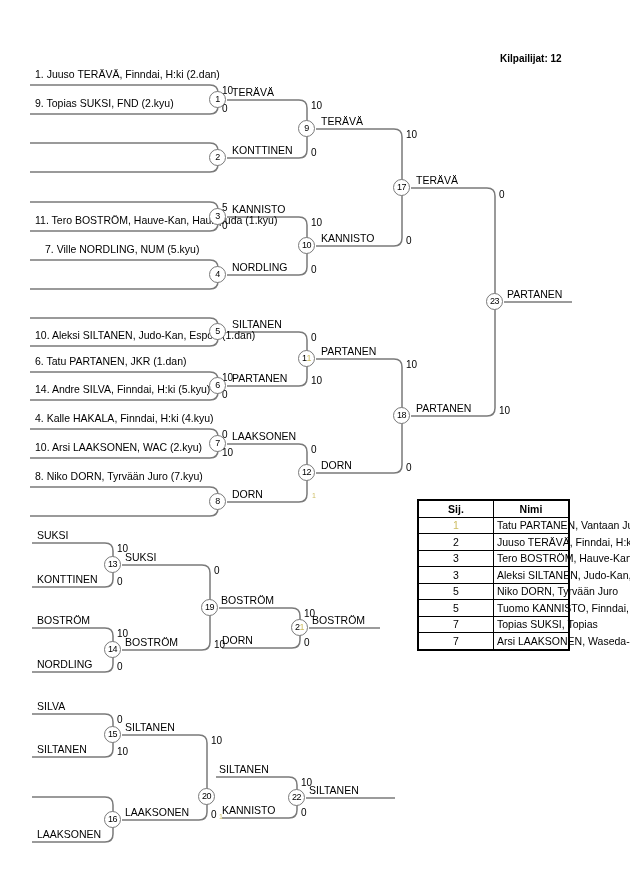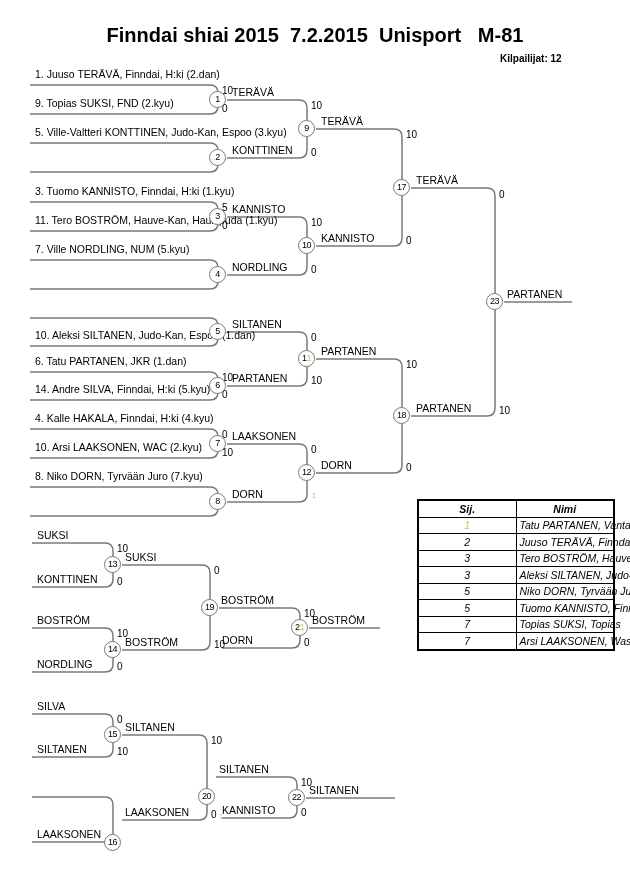--- a/index.html
+++ b/index.html
@@ -12,22 +12,22 @@
   .s.small{font-size:7px;line-height:8px;}
   .c{position:absolute;width:15px;height:15px;border:1.5px solid #7a7a7a;border-radius:50%;
      background:#ffffff;z-index:2;display:flex;align-items:center;justify-content:center;
      font-size:9px;letter-spacing:-0.5px;line-height:9px;}
   .faint{color:#cdbd62;}
   .title{position:absolute;left:0;top:24px;width:630px;text-align:center;font-size:20px;
          font-weight:bold;white-space:pre;z-index:1;}
   .subtitle{position:absolute;left:500px;top:53px;font-size:10px;font-weight:bold;z-index:1;}
   .res-title{position:absolute;left:417px;top:479px;width:190px;text-align:center;
              font-size:13px;font-weight:bold;z-index:1;}
-  table.res{position:absolute;left:417px;top:499px;width:198px;border-collapse:collapse;
-            border:2.5px solid #000;z-index:1;table-layout:fixed;font-style:italic;}
+  table.res{position:absolute;left:417px;top:499px;width:153px;border-collapse:collapse;
+            border:2.5px solid #000;z-index:1;table-layout:fixed;}
   table.res th,table.res td{border:1.5px solid #000;font-size:10.5px;height:15.5px;
             padding:0 3px;overflow:visible;white-space:nowrap;line-height:12px;}
   table.res th{font-weight:bold;text-align:center;}
   td.rank{width:28px;text-align:center;}
   td.name{text-align:left;}
 </style>
 </head>
 <body>
 
 <div id="sheet">
@@ -60,29 +60,26 @@
     <path d="M219 608 H292 Q300 608 300 616 V640 Q300 648 292 648 H222"></path>
     <path d="M309 628 H380"></path>
 
     <path d="M32 714 H105 Q113 714 113 722 V749 Q113 757 105 757 H32"></path>
     <path d="M32 797 H105 Q113 797 113 805 V834 Q113 842 105 842 H32"></path>
     <path d="M122 735 H199 Q207 735 207 743 V812 Q207 820 199 820 H122"></path>
     <path d="M216 777 H289 Q297 777 297 785 V810 Q297 818 289 818 H222"></path>
     <path d="M306 798 H395"></path>
   </svg>
 
-  <div class="title">Finndai shiai 2015  7.2.2015  Unisport   M-81</div>
   <div class="subtitle">Kilpailijat: 12</div>
 
   <div class="t" style="left:35px;top:68px">1. Juuso TERÄVÄ, Finndai, H:ki (2.dan)</div>
   <div class="t" style="left:35px;top:97px">9. Topias SUKSI, FND (2.kyu)</div>
-  <div class="t" style="left:35px;top:126px">5. Ville-Valtteri KONTTINEN, Judo-Kan, Espoo (3.kyu)</div>
-  <div class="t" style="left:35px;top:185px">3. Tuomo KANNISTO, Finndai, H:ki (1.kyu)</div>
   <div class="t" style="left:35px;top:214px">11. Tero BOSTRÖM, Hauve-Kan, Haukipuda (1.kyu)</div>
-  <div class="t" style="left:35px;top:243px">7. Ville NORDLING, NUM (5.kyu)</div>
+  <div class="t" style="left:45px;top:243px">7. Ville NORDLING, NUM (5.kyu)</div>
   <div class="t" style="left:35px;top:329px">10. Aleksi SILTANEN, Judo-Kan, Espoo (1.dan)</div>
   <div class="t" style="left:35px;top:355px">6. Tatu PARTANEN, JKR (1.dan)</div>
   <div class="t" style="left:35px;top:383px">14. Andre SILVA, Finndai, H:ki (5.kyu)</div>
   <div class="t" style="left:35px;top:412px">4. Kalle HAKALA, Finndai, H:ki (4.kyu)</div>
   <div class="t" style="left:35px;top:441px">10. Arsi LAAKSONEN, WAC (2.kyu)</div>
   <div class="t" style="left:35px;top:470px">8. Niko DORN, Tyrvään Juro (7.kyu)</div>
 
   <div class="w" style="left:232px;top:86px">TERÄVÄ</div>
   <div class="w" style="left:232px;top:144px">KONTTINEN</div>
   <div class="w" style="left:232px;top:203px">KANNISTO</div>
@@ -211,21 +208,21 @@
   <div class="c" style="left:201px;top:599px">
       <span>19</span>
     </div>
   <div class="c" style="left:291px;top:619px">
       <span>2</span>
       <span class="faint">1</span>
     </div>
   <div class="c" style="left:104px;top:726px">
       <span>15</span>
     </div>
-  <div class="c" style="left:104px;top:834px">
+  <div class="c" style="left:104px;top:811px">
       <span>16</span>
     </div>
   <div class="c" style="left:198px;top:788px">
       <span>20</span>
     </div>
   <div class="c" style="left:288px;top:789px">
       <span>22</span>
     </div>
 
   <table class="res">

